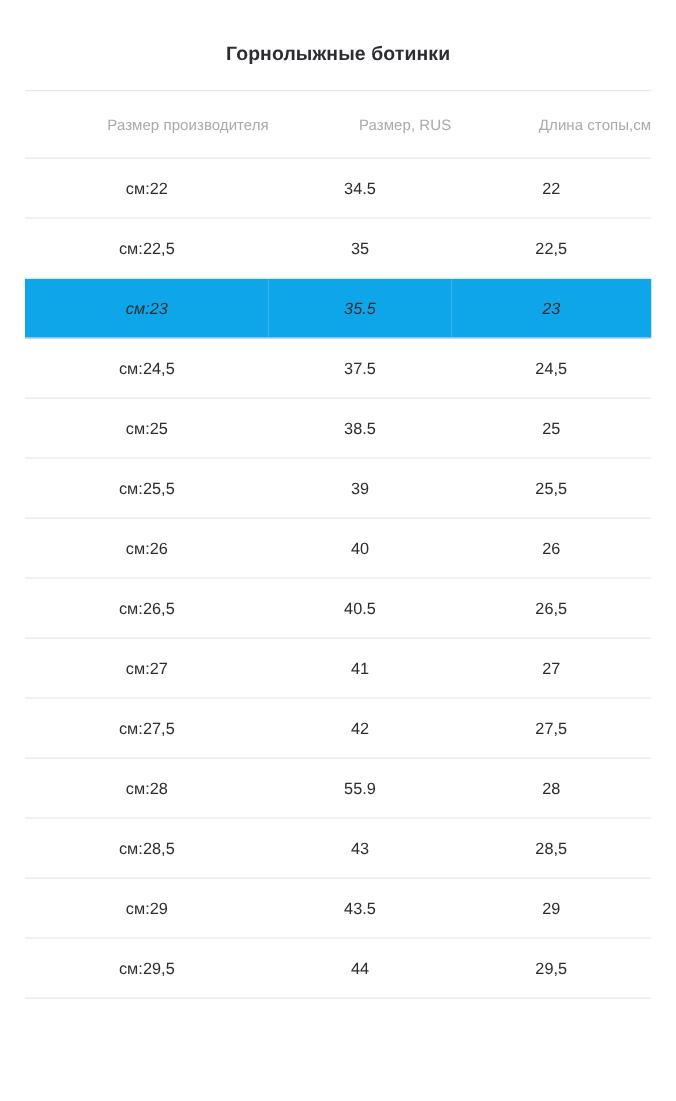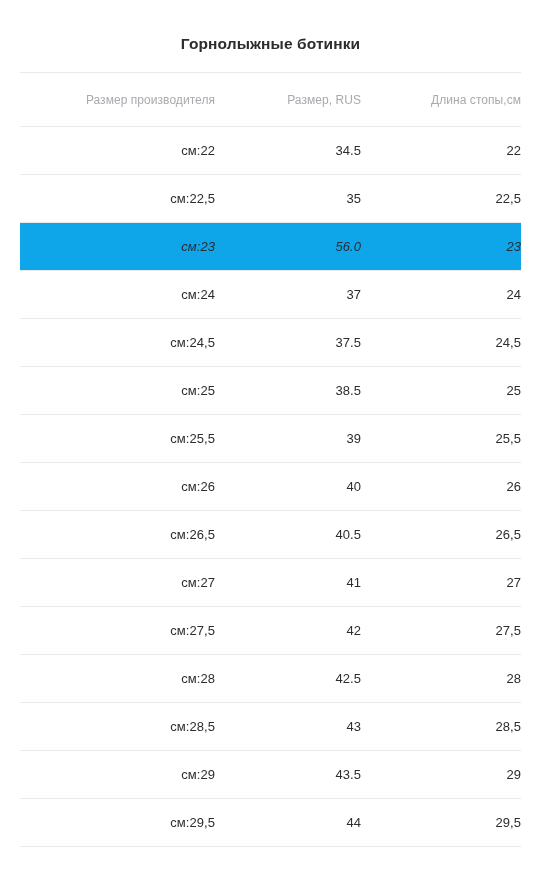--- a/index.html
+++ b/index.html
@@ -65,21 +65,21 @@
     letter-spacing: 0.05px;
     white-space: nowrap;
   }
 
   .size-table tbody td {
     height: 47px;
     padding: 0;
     font-size: 13px;
     font-weight: normal;
     color: #2c2c31;
-    text-align: right;
+    text-align: center;
     vertical-align: middle;
     border-bottom: 1px solid #e9e9ec;
     letter-spacing: 0.05px;
     white-space: nowrap;
   }
 
   .size-table tbody tr.is-highlighted td {
     background: #0ea5e9;
     font-style: italic;
   }
@@ -110,27 +110,22 @@
           <td>34.5</td>
           <td>22</td>
         </tr>
         <tr>
           <td>см:22,5</td>
           <td>35</td>
           <td>22,5</td>
         </tr>
         <tr class="is-highlighted">
           <td>см:23</td>
-          <td>56.0</td>
+          <td>35.5</td>
           <td>23</td>
-        </tr>
-        <tr>
-          <td>см:24</td>
-          <td>37</td>
-          <td>24</td>
         </tr>
         <tr>
           <td>см:24,5</td>
           <td>37.5</td>
           <td>24,5</td>
         </tr>
         <tr>
           <td>см:25</td>
           <td>38.5</td>
           <td>25</td>
@@ -155,21 +150,21 @@
           <td>41</td>
           <td>27</td>
         </tr>
         <tr>
           <td>см:27,5</td>
           <td>42</td>
           <td>27,5</td>
         </tr>
         <tr>
           <td>см:28</td>
-          <td>42.5</td>
+          <td>55.9</td>
           <td>28</td>
         </tr>
         <tr>
           <td>см:28,5</td>
           <td>43</td>
           <td>28,5</td>
         </tr>
         <tr>
           <td>см:29</td>
           <td>43.5</td>

